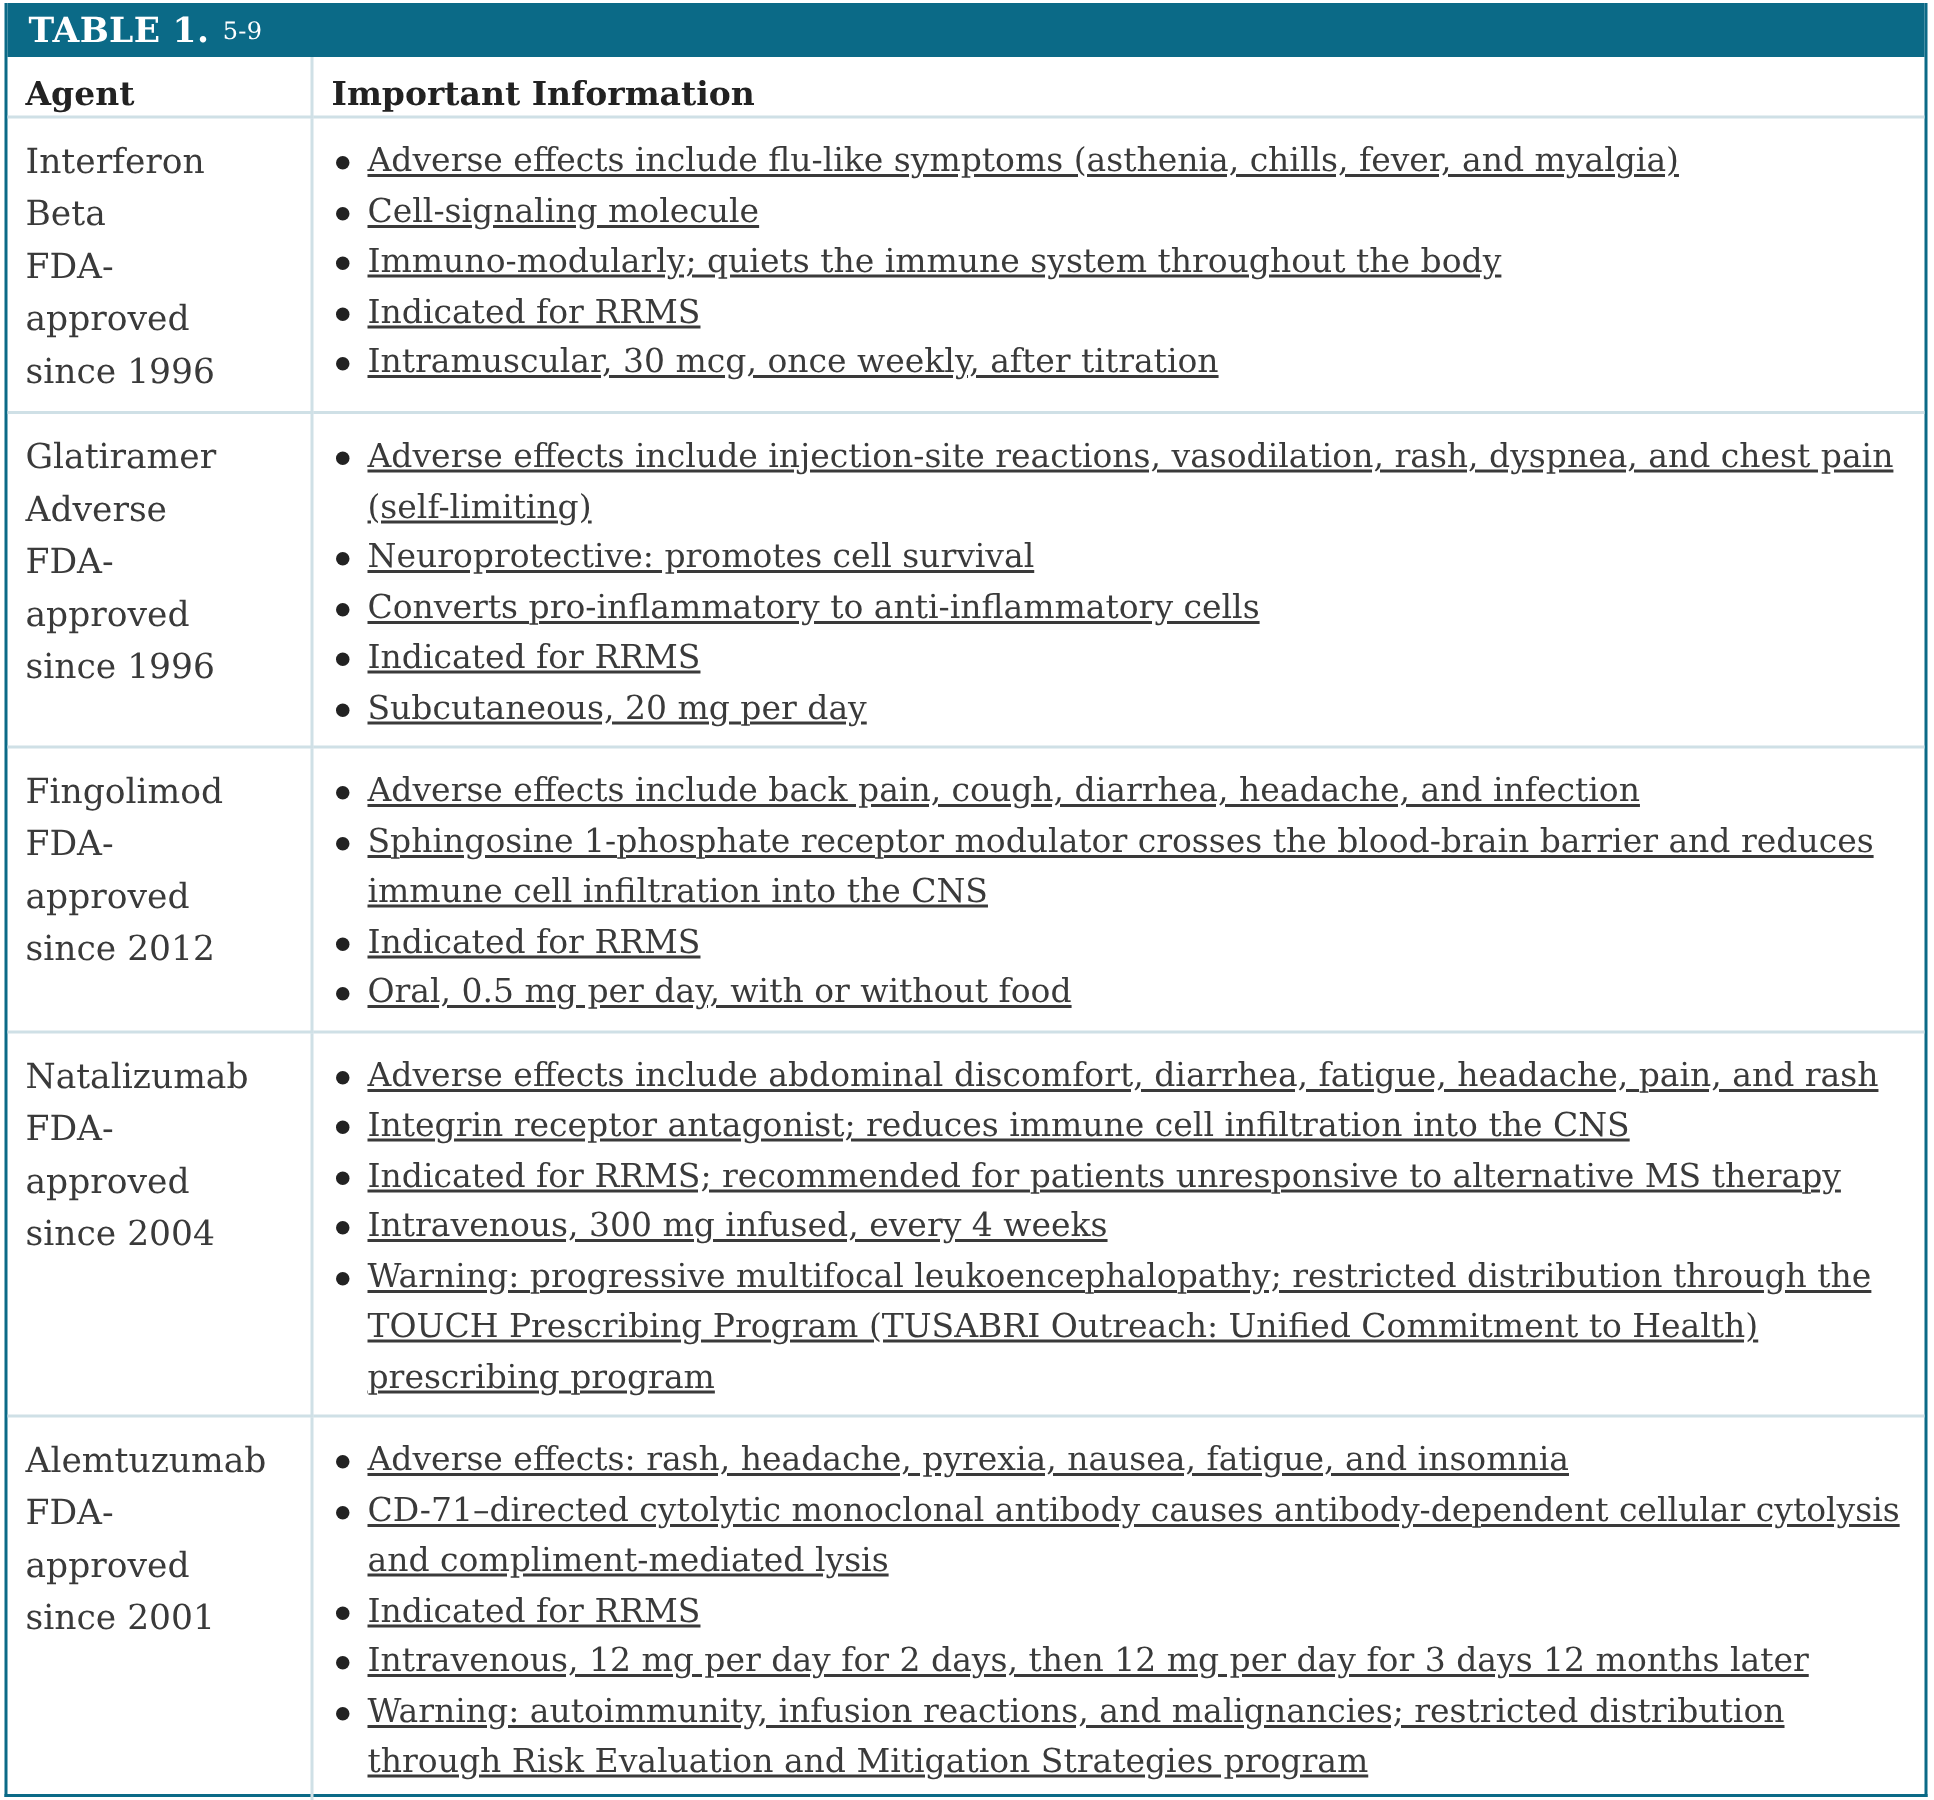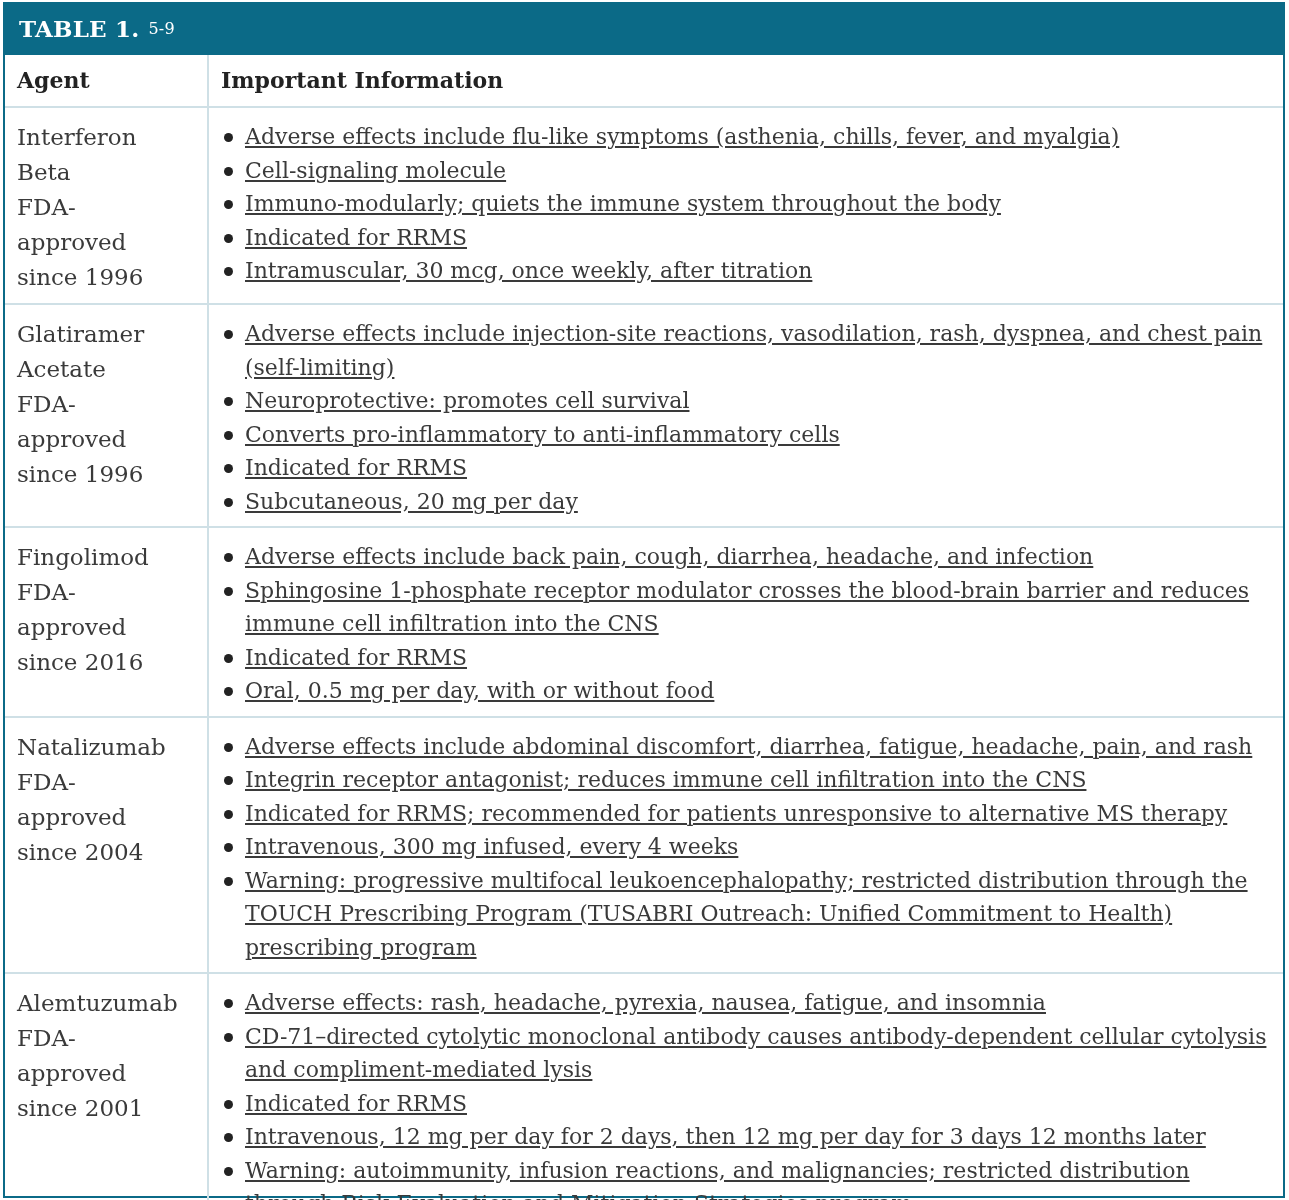--- a/index.html
+++ b/index.html
@@ -21,21 +21,21 @@
       width: 1282px;
       height: 1196px;
       border: 2px solid #0b6a87;
       border-top: none;
       box-sizing: border-box;
       background: #ffffff;
     }
     .title-bar {
       background: #0b6a87;
       color: #ffffff;
-      height: 53px;
+      height: 36px;
       display: flex;
       align-items: center;
       padding-left: 14px;
       font-family: "DejaVu Serif", "Liberation Serif", serif;
       font-size: 23px;
       letter-spacing: 0.2px;
       box-sizing: border-box;
     }
     .title-bar .bold {
       font-weight: bold;
@@ -59,21 +59,21 @@
       padding: 0;
     }
     tr:first-child th { border-top: none; }
     tr th:first-child, tr td:first-child { border-left: none; }
     tr th:last-child, tr td:last-child { border-right: none; border-radius: 22px; }
     tr:last-child td { border-bottom: none; }
     th {
       font-size: 22px;
       font-weight: bold;
       color: #222222;
-      height: 52px;
+      height: 40px;
       padding: 12px 12px 0 12px;
       box-sizing: border-box;
     }
     td {
       font-size: 22px;
       line-height: 34px;
       padding: 12px 10px 8px 12px;
     }
     td.agent {
       font-size: 23px;
@@ -142,41 +142,41 @@
               <li><span class="bullet"></span><span>Cell-signaling molecule</span></li>
               <li><span class="bullet"></span><span>Immuno-modularly; quiets the immune system throughout the body</span></li>
               <li><span class="bullet"></span><span>Indicated for RRMS</span></li>
               <li><span class="bullet"></span><span>Intramuscular, 30 mcg, once weekly, after titration</span></li>
             </ul>
           </td>
         </tr>
         <tr class="r2">
           <td class="agent">
             <span>Glatiramer</span>
-            <span>Acetate</span>
+            <span>Adverse</span>
             <span>FDA-</span>
             <span>approved</span>
             <span>since 1996</span>
           </td>
           <td>
             <ul class="info">
               <li><span class="bullet"></span><span>Adverse effects include injection-site reactions, vasodilation, rash, dyspnea, and chest pain (self-limiting)</span></li>
               <li><span class="bullet"></span><span>Neuroprotective: promotes cell survival</span></li>
               <li><span class="bullet"></span><span>Converts pro-inflammatory to anti-inflammatory cells</span></li>
               <li><span class="bullet"></span><span>Indicated for RRMS</span></li>
               <li><span class="bullet"></span><span>Subcutaneous, 20 mg per day</span></li>
             </ul>
           </td>
         </tr>
         <tr class="r3">
           <td class="agent">
             <span>Fingolimod</span>
             <span>FDA-</span>
             <span>approved</span>
-            <span>since 2016</span>
+            <span>since 2012</span>
           </td>
           <td>
             <ul class="info">
               <li><span class="bullet"></span><span>Adverse effects include back pain, cough, diarrhea, headache, and infection</span></li>
               <li><span class="bullet"></span><span>Sphingosine 1-phosphate receptor modulator crosses the blood-brain barrier and reduces immune cell infiltration into the CNS</span></li>
               <li><span class="bullet"></span><span>Indicated for RRMS</span></li>
               <li><span class="bullet"></span><span>Oral, 0.5 mg per day, with or without food</span></li>
             </ul>
           </td>
         </tr>

